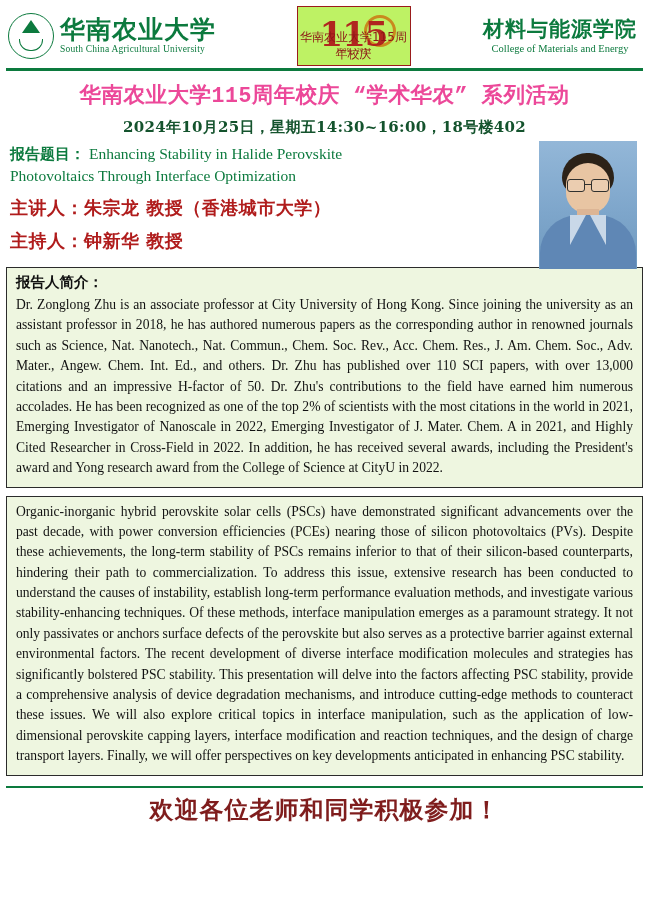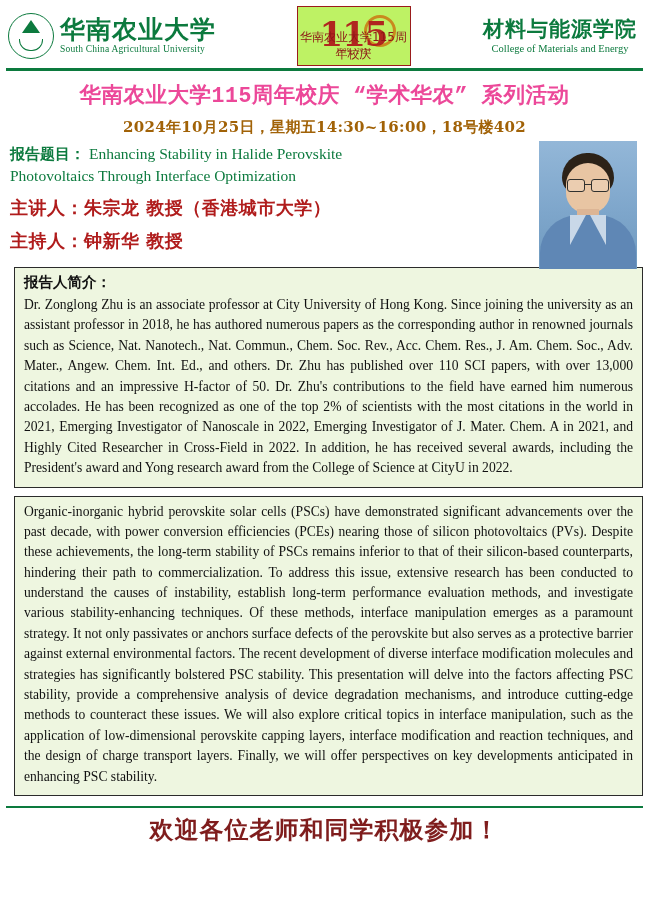--- a/index.html
+++ b/index.html
@@ -171,21 +171,21 @@
     font-size: 21.5px;
     color: #ec4899;
     margin-top: 9px;
     letter-spacing: 0.5px;
   }
   .datetime-line {
     text-align: center;
     font-family: "DejaVu Serif", serif;
     font-weight: bold;
     font-size: 15px;
-    color: #a16207;
+    color: #14532d;
     margin-top: 9px;
     letter-spacing: 0.3px;
   }
 
   
   .info-area {
     position: relative;
     padding: 6px 8px 0 10px;
     min-height: 122px;
     box-sizing: border-box;
@@ -304,21 +304,21 @@
     font-family: "DejaVu Serif", serif;
     font-weight: bold;
     font-size: 18px;
     color: #b01c1c;
     margin-top: 9px;
     letter-spacing: 0.5px;
   }
 
   
   .box {
-    margin: 8px 6px 0 14px;
+    margin: 8px 6px 0 6px;
     border: 1.4px solid #2b2b2b;
     background: #eef6e0;
     padding: 5px 9px 8px 9px;
     box-sizing: border-box;
   }
   .box-title {
     font-family: "DejaVu Serif", serif;
     font-weight: bold;
     font-size: 14.5px;
     color: #111;

